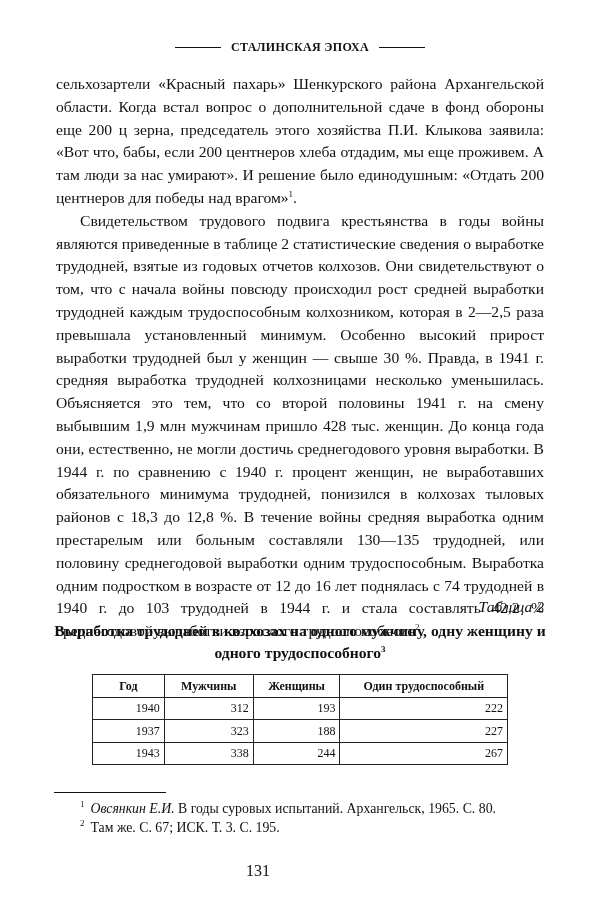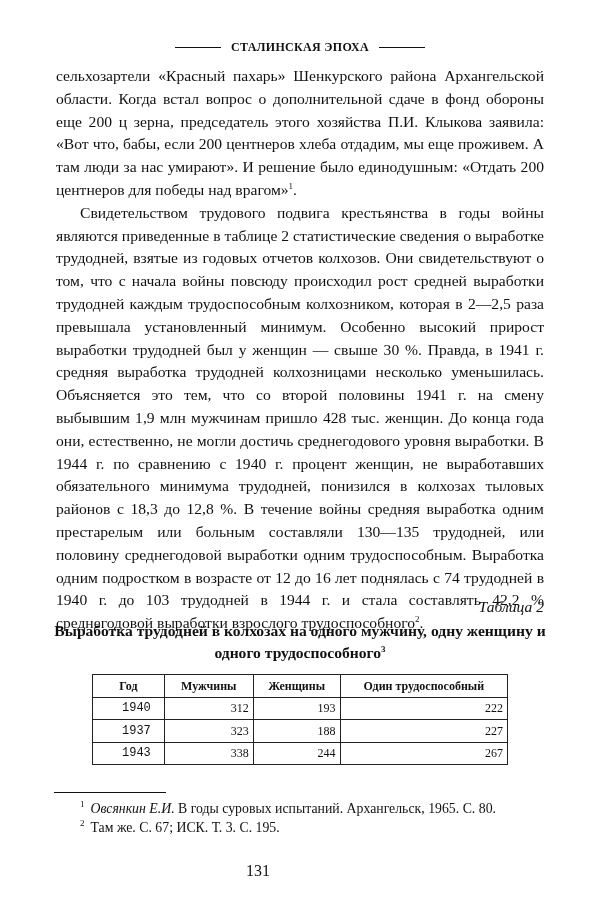--- a/index.html
+++ b/index.html
@@ -7,21 +7,21 @@
       width: 600px; height: 919px; position: relative; overflow: hidden;
       font-family: "Liberation Serif", serif; color: #111111;
     }
     .running-head {
       position: absolute; top: 40px; left: 0; width: 600px;
       display: flex; justify-content: center; align-items: center;
       font-size: 12px; font-weight: bold; letter-spacing: 0.3px;
     }
     .running-head .rule { display: inline-block; width: 46px; height: 1px; background: #111; margin: 0 10px; }
     .body-text {
-      position: absolute; left: 56px; top: 65px; width: 488px;
+      position: absolute; left: 56px; top: 73px; width: 488px;
       font-size: 15.6px; line-height: 22.8px; text-align: justify;
     }
     .body-text p { margin: 0; }
     .body-text p.indent { text-indent: 24px; }
     sup { font-size: 9px; line-height: 0; vertical-align: super; }
     .table-label {
       position: absolute; top: 598px; right: 56px;
       font-style: italic; font-size: 15.6px; font-family: Liberation Serif, serif;
     }
     .table-title {
@@ -30,21 +30,21 @@
     }
     table.data {
       position: absolute; top: 674px; left: 92px; width: 416px;
       border-collapse: collapse; font-size: 12px;
     }
     table.data td, table.data th {
       border: 1px solid #222; padding: 0 4px; height: 21.5px; line-height: 20px;
     }
     table.data th { font-weight: bold; text-align: center; }
     table.data td { text-align: right; }
-    table.data td.year { text-align: center; padding-left: 20px; font-family: Liberation Mono, monospace; }
+    table.data td.year { text-align: right; padding-left: 20px; }
     .fn-rule {
       position: absolute; top: 792px; left: 54px; width: 112px; height: 1px; background: #111;
     }
     .footnotes {
       position: absolute; top: 800px; left: 80px; width: 480px;
       font-size: 13.8px; line-height: 18.5px;
     }
     .footnotes .fn { display: block; }
     .footnotes .num { font-size: 9px; vertical-align: super; line-height: 0; margin-right: 6px; }
     .footnotes .author { font-style: italic; }

